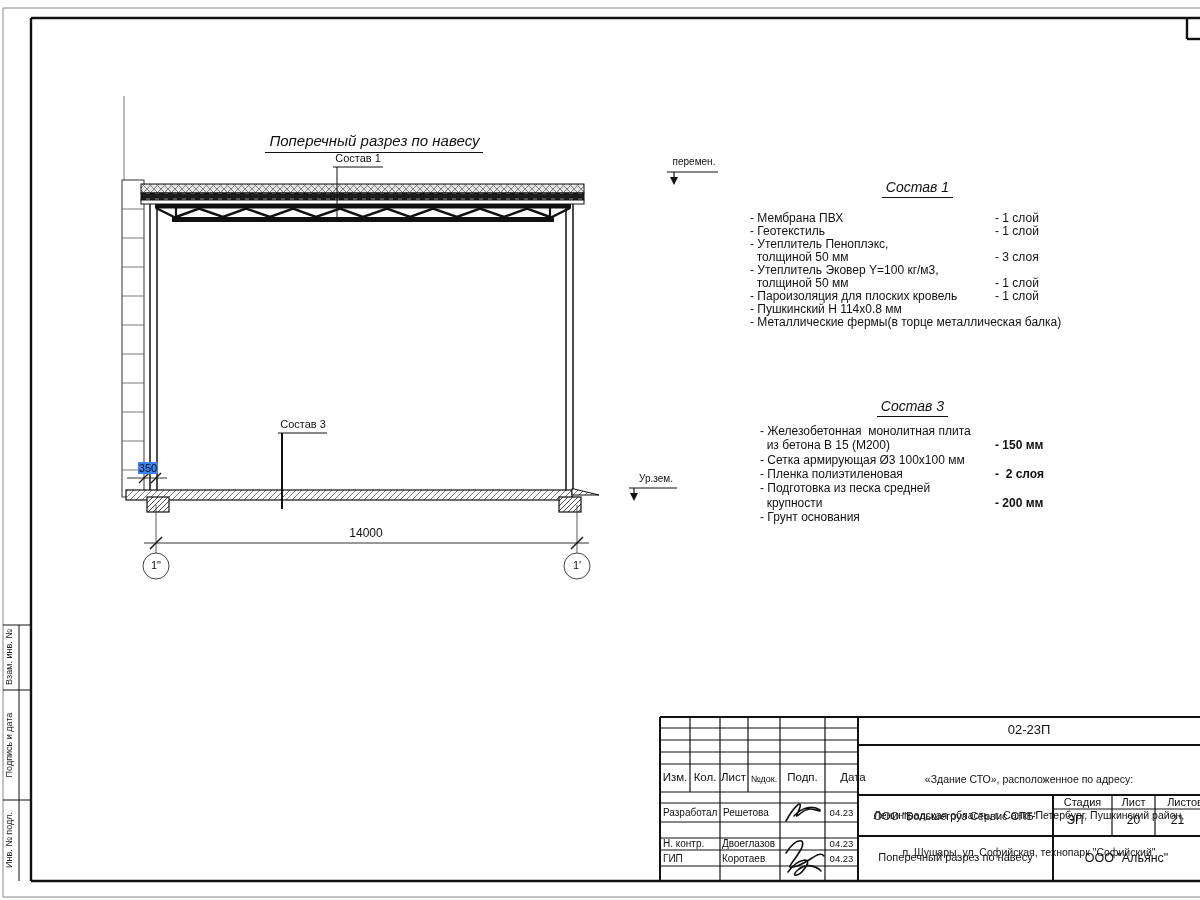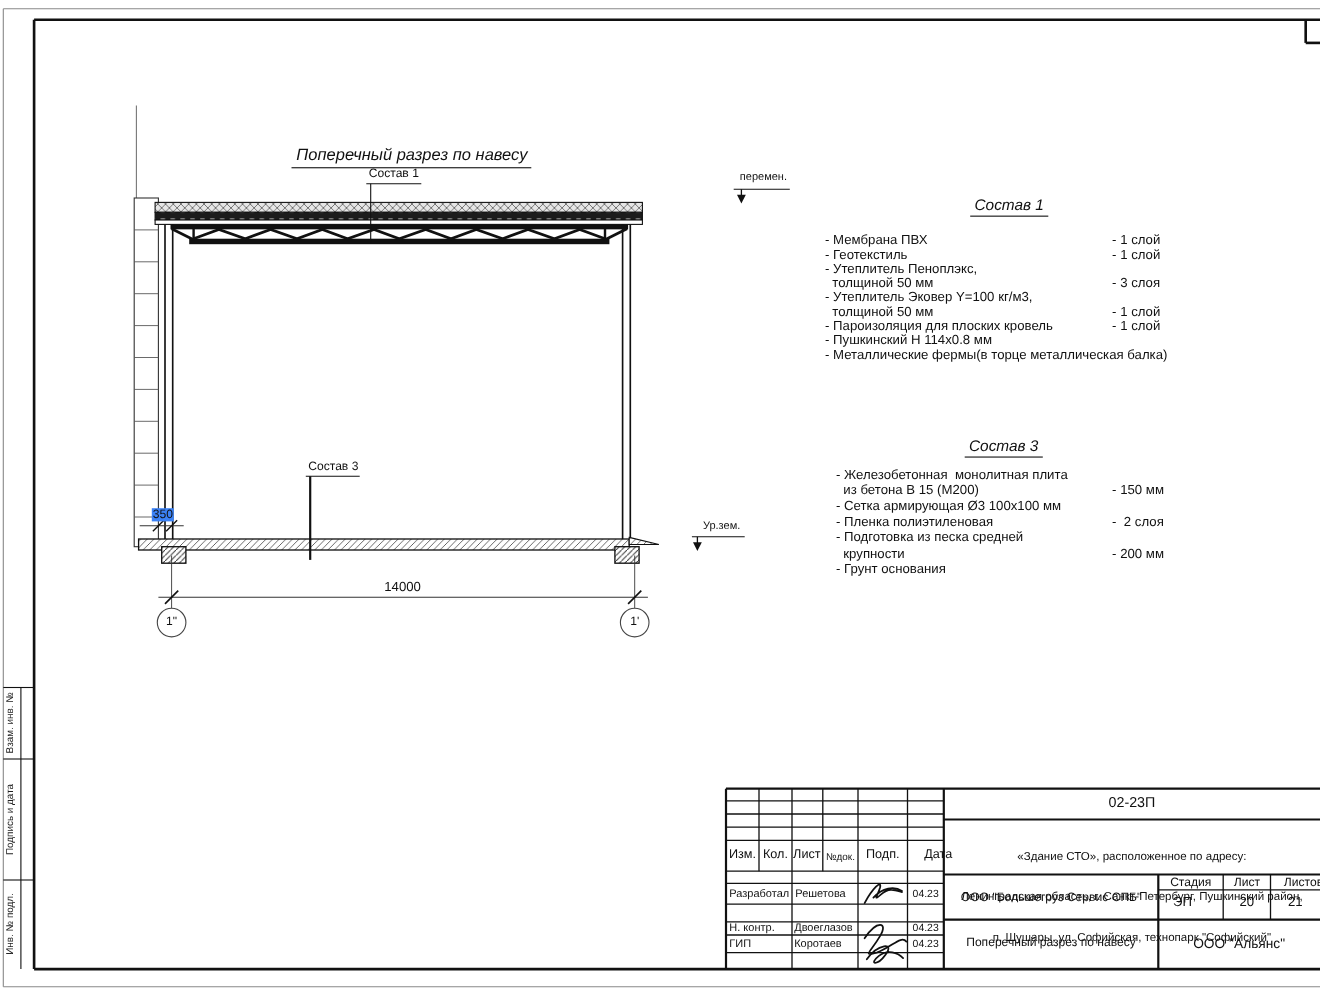--- a/index.html
+++ b/index.html
@@ -6,22 +6,22 @@
   #sheet{position:relative;width:1200px;height:900px;background:#fff;overflow:hidden;
          font-family:"Liberation Sans",sans-serif;color:#111;}
   svg{position:absolute;left:0;top:0;}
   .txt{position:absolute;font-family:"Liberation Sans",sans-serif;color:#111;white-space:pre;line-height:1.15;}
   .c{text-align:center;}
   .ul-it{display:inline-block;font-style:italic;border-bottom:1.2px solid #111;padding:0 4px 2px 4px;}
   .f15{font-size:15px;} .f14{font-size:14px;} .f13{font-size:13px;} .f12{font-size:12px;}
   .f11{font-size:11px;} .f10{font-size:10px;} .f9{font-size:9px;}
   .mat-line{position:absolute;height:14px;font-size:12px;}
   .mat{position:absolute;left:0;white-space:pre;}
-  .qty{position:absolute;white-space:pre;margin-left:16px;}
-  .s1 .qty{left:245px;} .s3 .qty{left:235px;}
+  .qty{position:absolute;white-space:pre;}
+  .s1 .qty{left:245px;} .s3 .qty{left:235px;font-weight:bold;}
   .rot{position:absolute;transform:rotate(-90deg);font-size:9px;text-align:center;height:14px;color:#222;}
   .dimtxt{background:#3b82f6;padding:0 1px;}
 </style>
 </head>
 <body>
 
 <div id="sheet">
 
 <svg width="1200" height="900" viewBox="0 0 1200 900">
   <defs>

